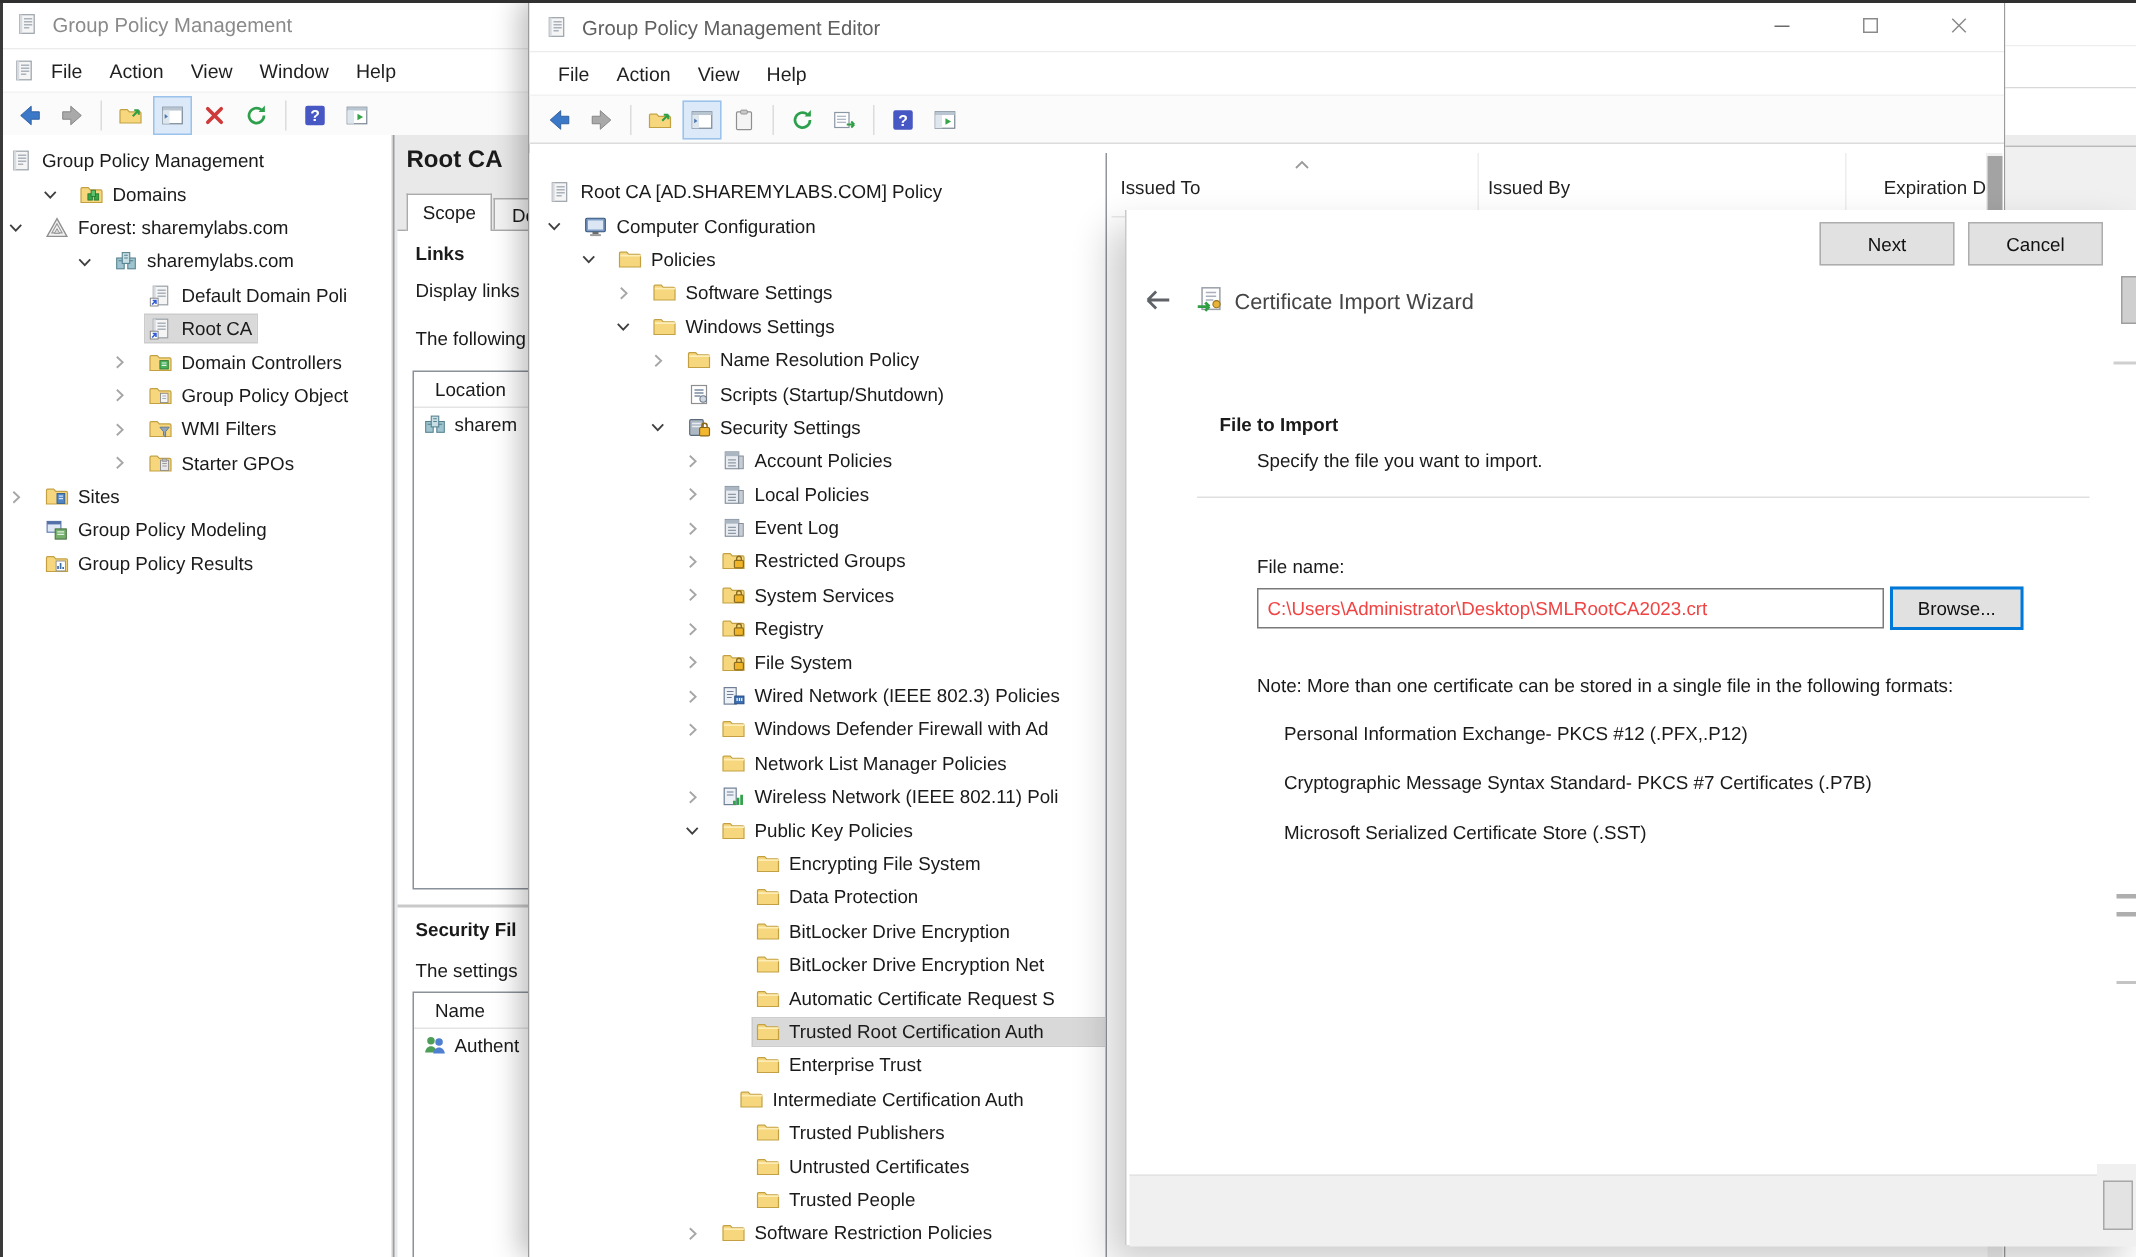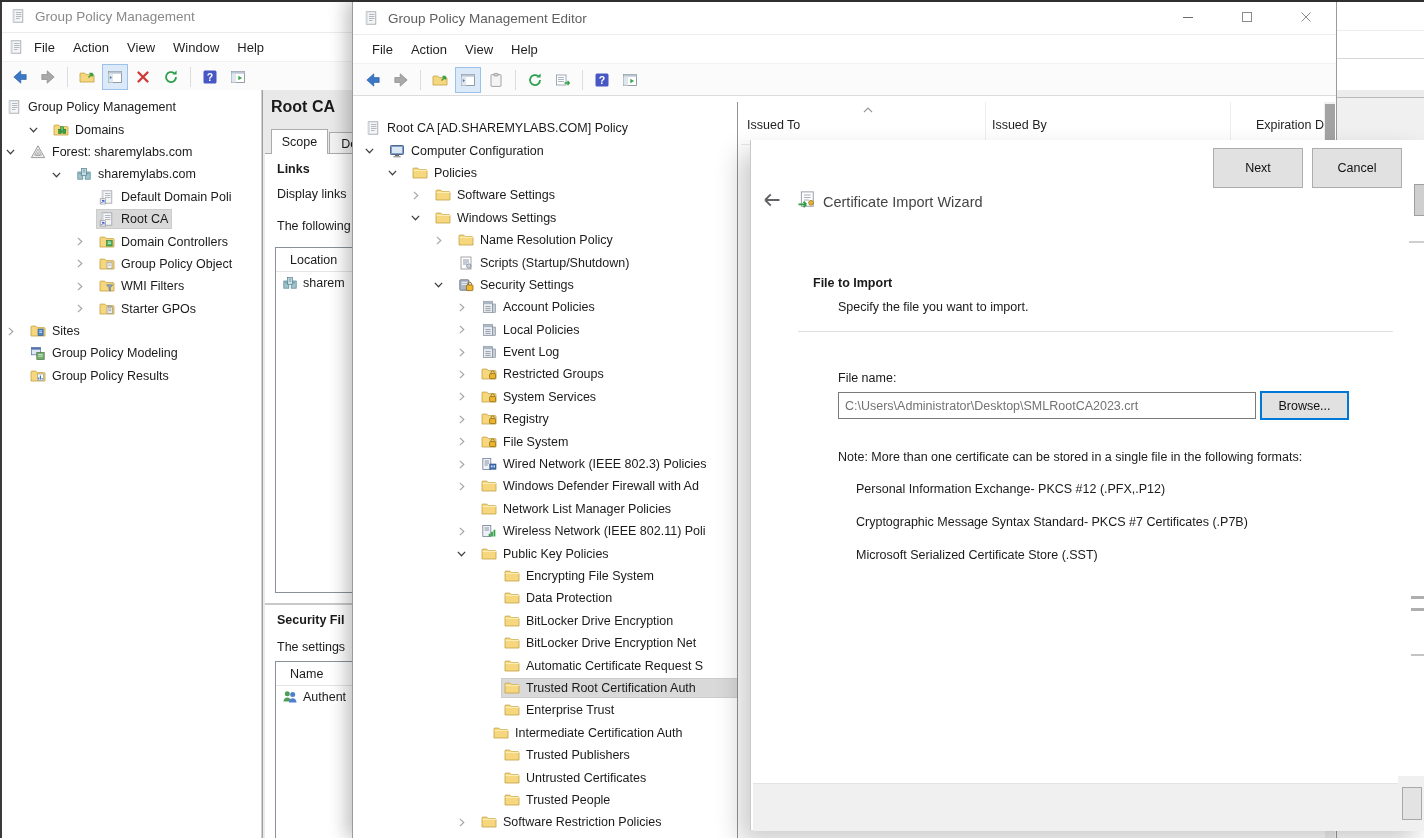--- a/index.html
+++ b/index.html
@@ -79,26 +79,26 @@
   #wizard-close svg{width:15px;height:15px;}
   #wizard-back{position:absolute;left:8px;top:48px;width:26px;height:26px;background:transparent;border:none;display:flex;align-items:center;justify-content:center;padding:0;}
   #wizard-back svg{width:20px;height:20px;}
   #wizard-icon{position:absolute;left:46px;top:50px;}
   #wizard-icon svg{width:20px;height:20px;}
   #wizard-title{position:absolute;left:72px;top:54px;font-size:14.5px;color:#454545;}
   .wz-heading{position:absolute;left:62px;top:136px;font-size:12.5px;font-weight:bold;}
   .wz-sub{position:absolute;left:87px;top:160px;font-size:12.5px;}
   .wz-hr{position:absolute;left:47px;top:191px;width:595px;height:1px;background:#e0e0e0;}
   .wz-filelabel{position:absolute;left:87px;top:231px;font-size:12.5px;}
-  #file-input{position:absolute;left:87px;top:252px;width:404px;height:25px;border:1px solid #7a7a7a;font-size:12.5px;padding:0 6px;font-family:"Liberation Sans",sans-serif;color:#737373;}
+  #file-input{position:absolute;left:87px;top:252px;width:404px;height:25px;border:1px solid #7a7a7a;font-size:12.5px;padding:0 6px;font-family:"Liberation Sans",sans-serif;color:#ef4444;}
   #browse-btn{position:absolute;left:509px;top:251px;width:89px;height:29px;background:#e1e1e1;border:2px solid #0078d7;font-size:12.5px;font-family:"Liberation Sans",sans-serif;color:#111;}
   .wz-note{position:absolute;left:87px;top:310px;font-size:12.5px;}
   #wiz-formats .fmt{position:absolute;left:105px;font-size:12.5px;white-space:nowrap;}
   #wizard-footer{position:absolute;left:2px;right:0;top:643px;height:47px;background:#f0f0f0;border-top:1px solid #e3e3e3;}
-  .wz-btn{position:absolute;top:8px;width:90px;height:40px;background:#e1e1e1;border:1px solid #adadad;font-size:12.5px;font-family:"Liberation Sans",sans-serif;color:#111;}
+  .wz-btn{position:absolute;top:8px;width:90px;height:29px;background:#e1e1e1;border:1px solid #adadad;font-size:12.5px;font-family:"Liberation Sans",sans-serif;color:#111;}
   #next-btn{left:462px;}
   #cancel-btn{left:561px;}
 
   
   .frag{position:absolute;z-index:6;}
 </style>
 </head>
 <body>
 
 <div id="screen">

